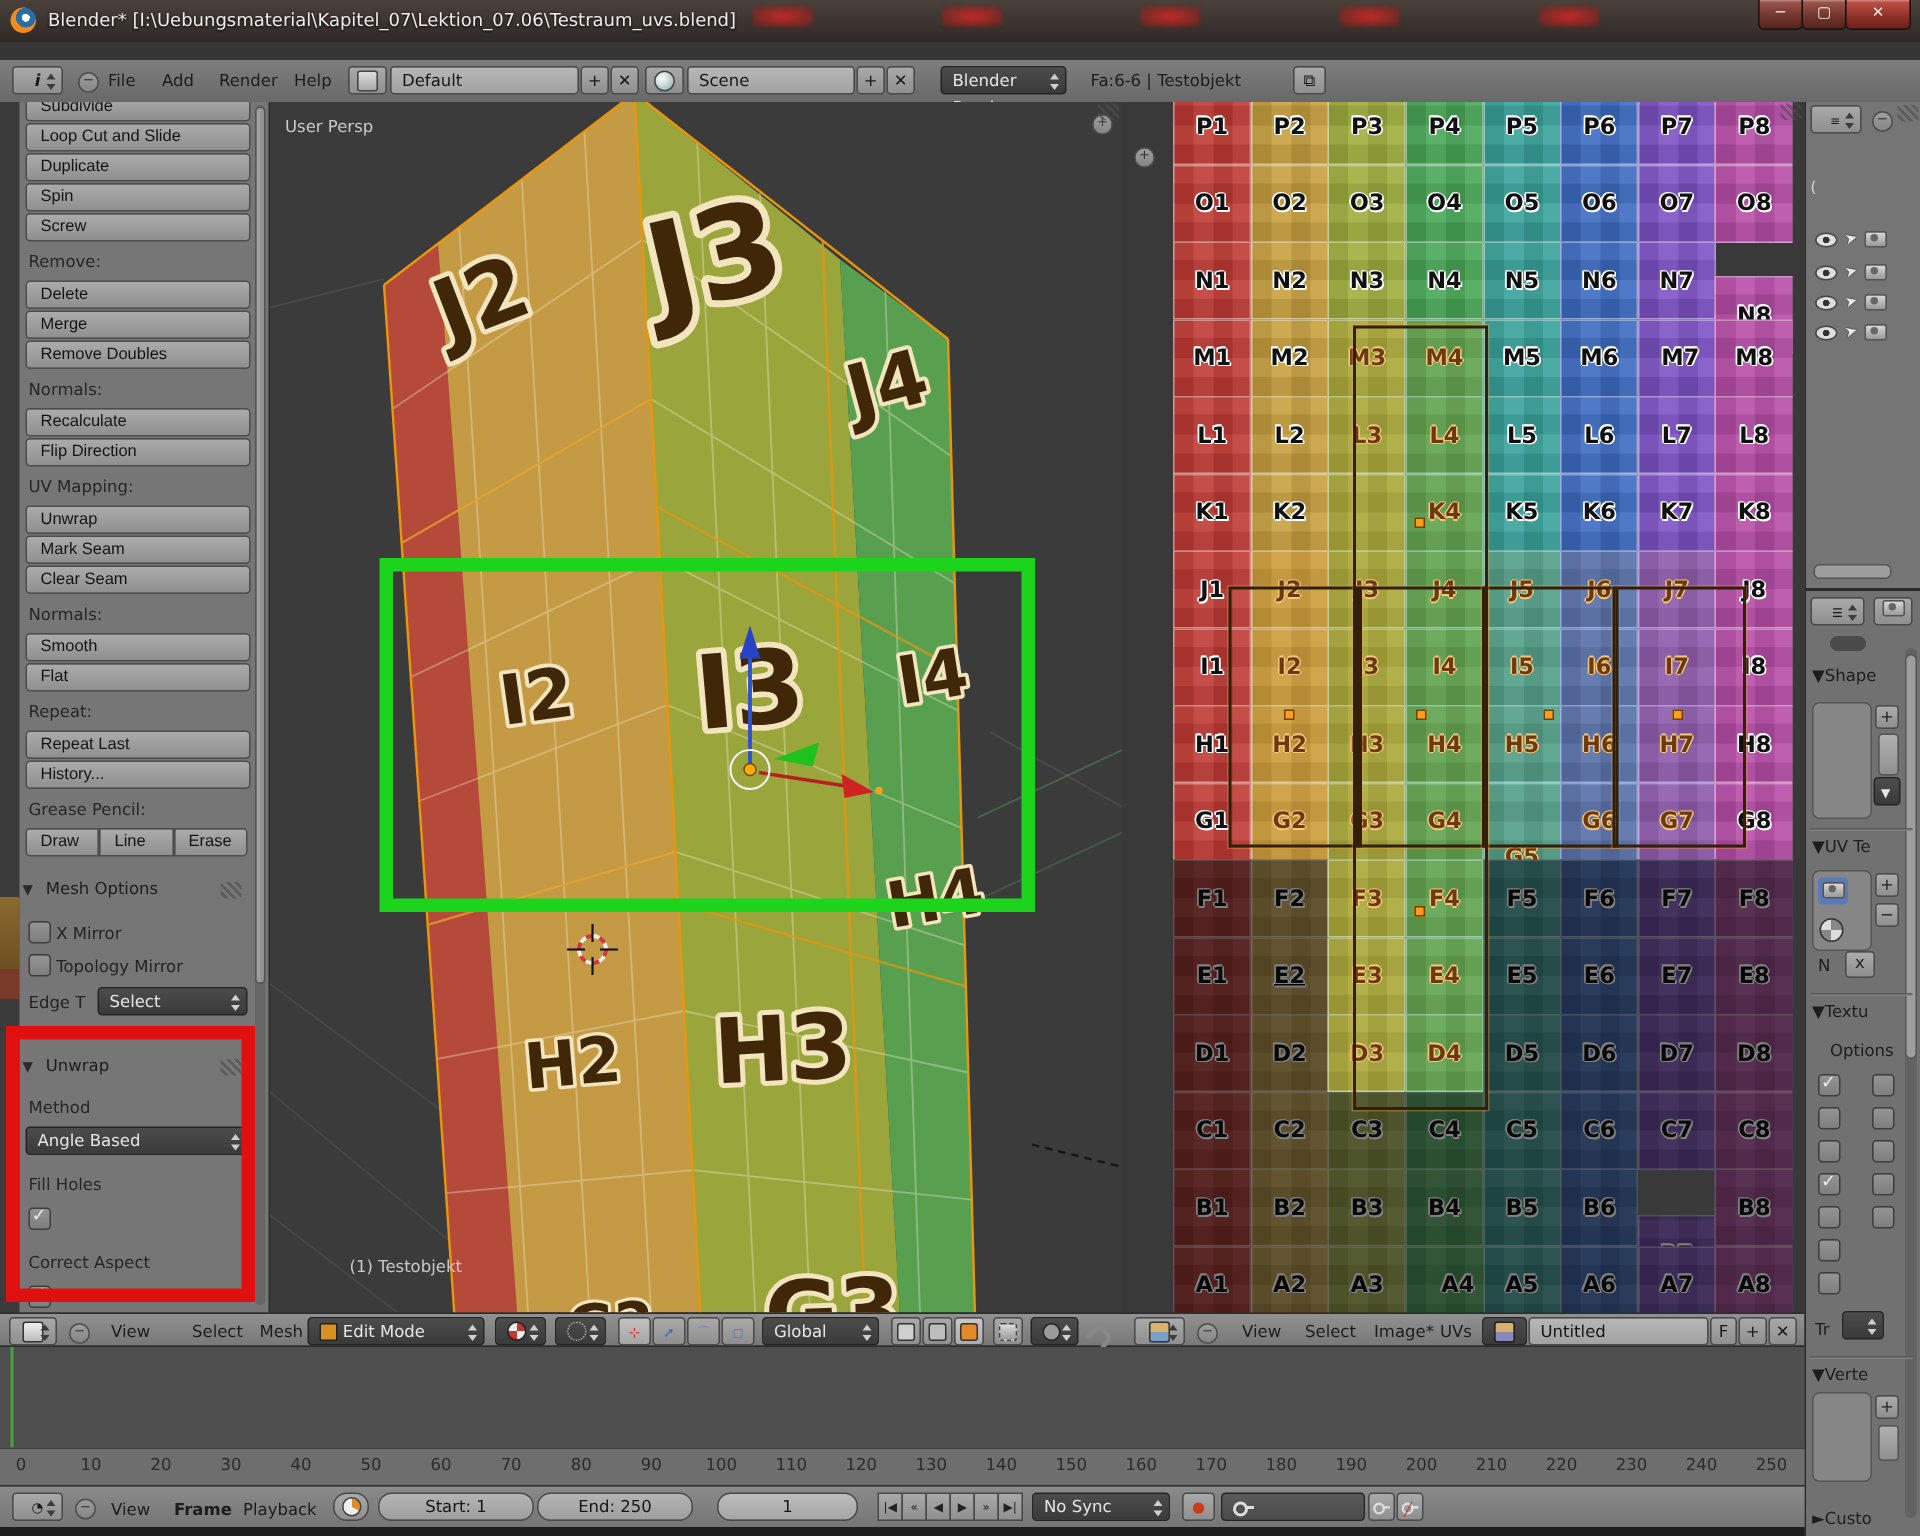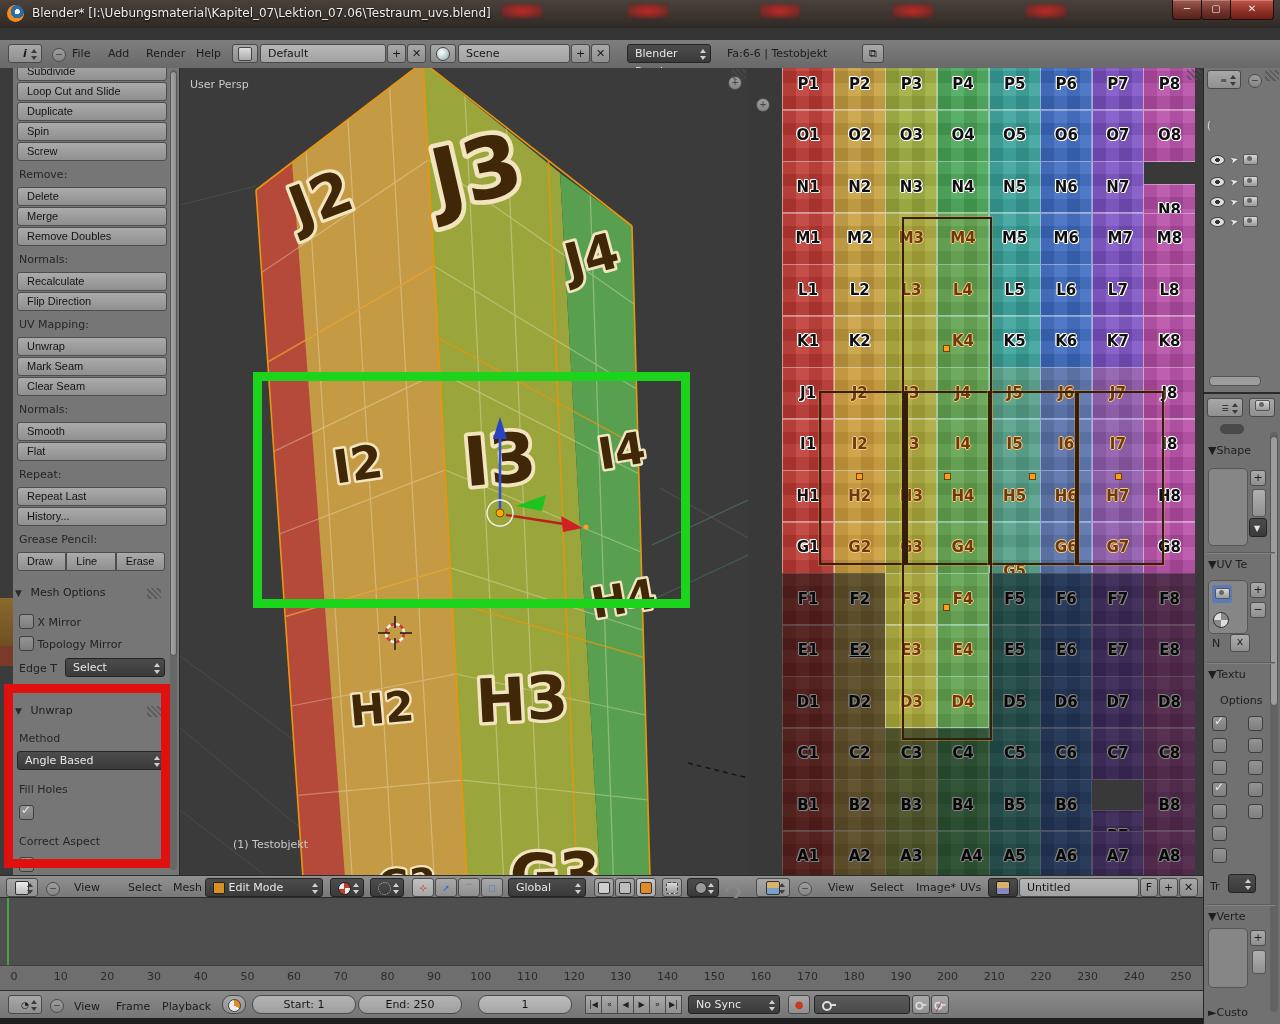--- a/index.html
+++ b/index.html
@@ -860,21 +860,21 @@
         <span class="tl-num" style="left: 947.6px;">200</span>
         <span class="tl-num" style="left: 994.28px;">210</span>
         <span class="tl-num" style="left: 1040.96px;">220</span>
         <span class="tl-num" style="left: 1087.64px;">230</span>
         <span class="tl-num" style="left: 1134.32px;">240</span>
         <span class="tl-num" style="left: 1181px;">250</span>
       </div>
     <div class="tl-hdr">
       <span class="wbtn" style="left:8px;top:4px;width:34px"><span style="font-size:9px">◔</span><span class="arr dk"></span></span>
       <span class="circ" style="left:50px;top:8px">−</span>
-      <span id="tl-menus"><span class="menu-text" style="left: 74px; top: 9px;">View</span><span class="menu-text" style="left: 116px; top: 9px;">Frame</span><span class="menu-text" style="left: 162px; top: 9px;">Playback</span></span>
+      <span id="tl-menus"><span class="menu-text" style="left: 74px; top: 9px;">View</span><span class="menu-text" style="left: 116px; top: 9px; font-weight: bold;">Frame</span><span class="menu-text" style="left: 162px; top: 9px;">Playback</span></span>
       <span class="wbtn" style="left:222px;top:4px;width:24px;border-radius:9px"><span style="display:inline-block;width:11px;height:11px;border-radius:50%;background:conic-gradient(#e08a28 0 120deg,#eee 0);border:1px solid #444;vertical-align:middle"></span></span>
       <span class="slider" style="left:252px;width:104px">Start: 1</span>
       <span class="slider" style="left:358px;width:104px">End: 250</span>
       <span class="slider" style="left:478px;width:94px;background:linear-gradient(#bcbcbc,#a6a6a6)">1</span>
       <span id="pb-buttons"><span class="pbtn" style="left: 585px;">|◀</span><span class="pbtn" style="left: 601px;">«</span><span class="pbtn" style="left: 617px;">◀</span><span class="pbtn" style="left: 633px;">▶</span><span class="pbtn" style="left: 649px;">»</span><span class="pbtn" style="left: 665px;">▶|</span></span>
       <span class="wdark" style="left:688px;top:4px;width:92px"><span>No Sync</span><span class="arr"></span></span>
       <span class="wbtn" style="left:788px;top:4px;width:22px"><span style="color:#cc3a1e;font-size:10px">●</span></span>
       <span class="wdark" style="left:814px;top:4px;width:96px;background:linear-gradient(#5a5a5a,#4a4a4a)"><span class="key-ic"></span></span>
       <span class="wbtn" style="left:912px;top:4px;width:18px"><span class="key-ic" style="transform:scale(.8)"></span></span>
       <span class="wbtn" style="left:931px;top:4px;width:18px"><span class="key-ic" style="transform:scale(.8)"></span><span style="position:absolute;left:4px;top:2px;color:#c03030;font-size:9px">╱</span></span>

